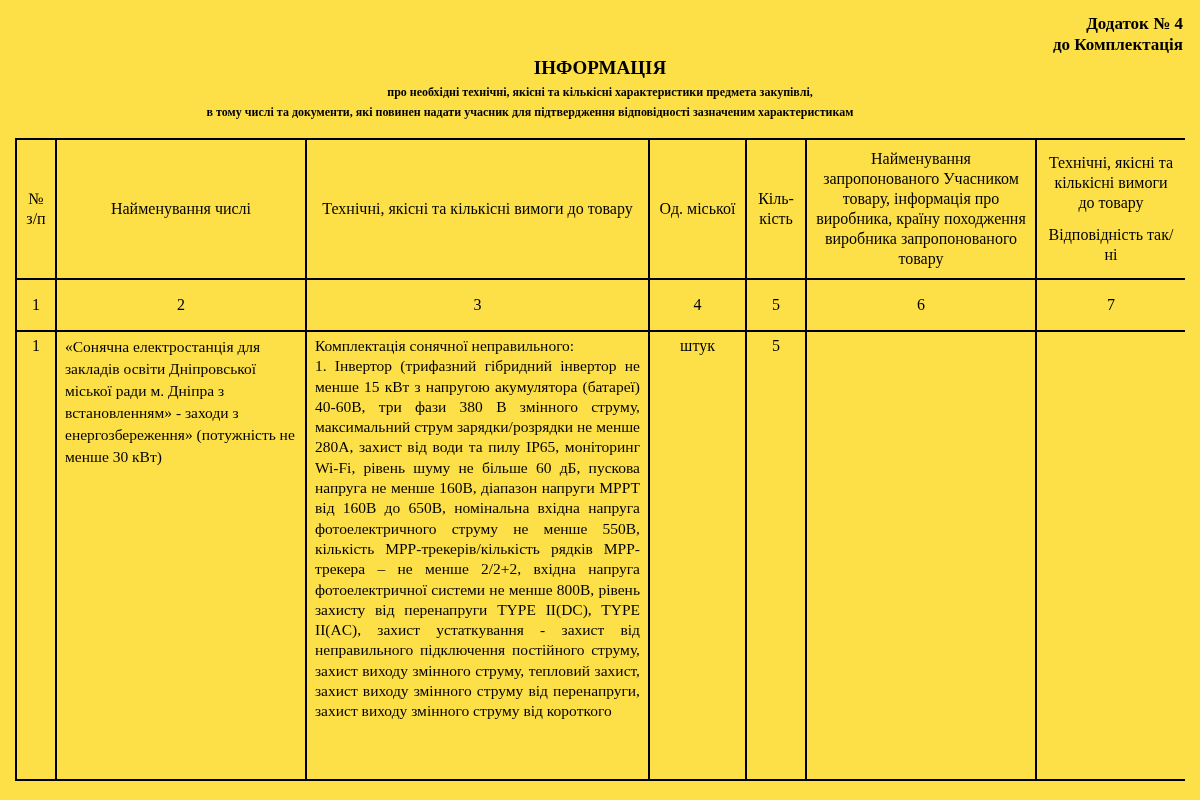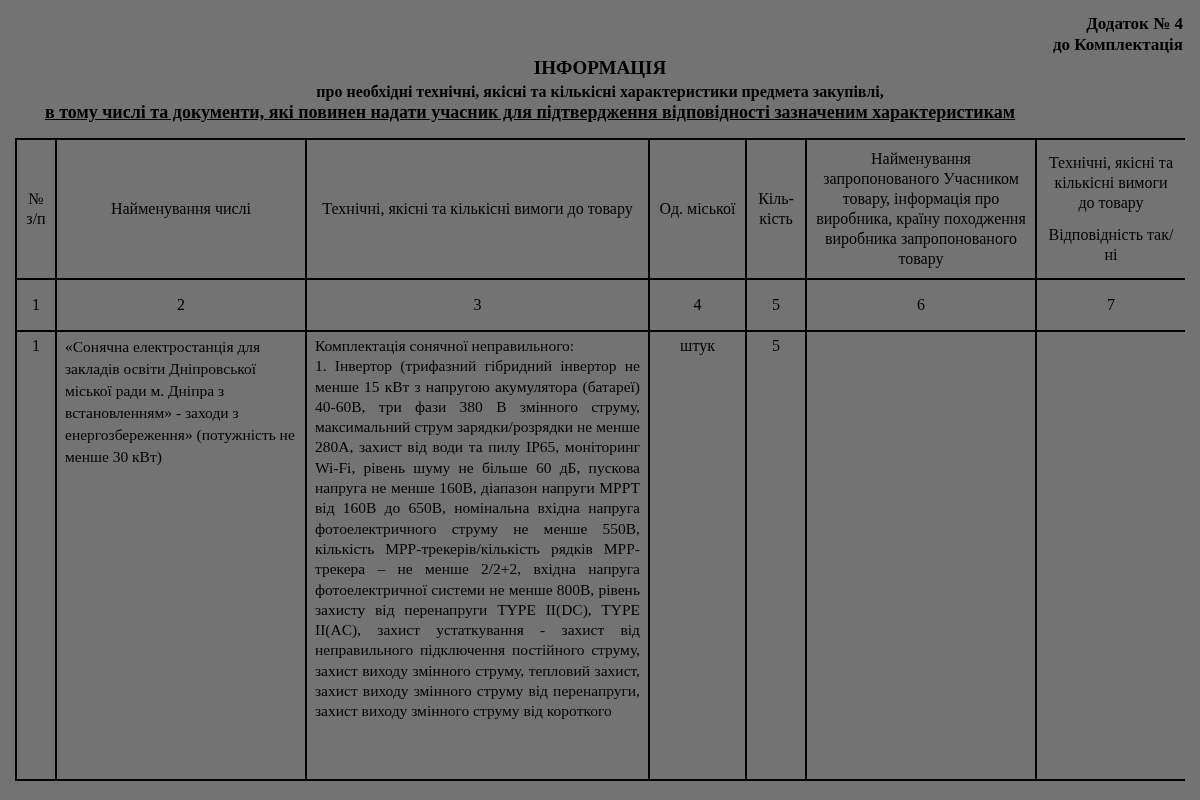--- a/index.html
+++ b/index.html
@@ -1,20 +1,20 @@
 <!DOCTYPE html>
 <html><head>
 <meta charset="utf-8">
 <style>
   html, body { margin: 0; padding: 0; background: #ffffff; }
   .page {
     position: relative;
     width: 1200px;
     height: 800px;
-    background: #737373;
+    background: #fde047;
     font-family: "Liberation Serif", serif;
     color: #000000;
     overflow: hidden;
   }
   .annex {
     position: absolute;
     top: 13px;
     right: 17px;
     text-align: right;
     font-weight: bold;
@@ -32,33 +32,32 @@
     line-height: 22px;
     font-family: Liberation Serif, serif;
   }
   .doc-subtitle-1 {
     position: absolute;
     top: 82px;
     left: 0;
     width: 1200px;
     text-align: center;
     font-weight: bold;
-    font-size: 16px;
+    font-size: 12px;
     line-height: 20px;
   }
   .doc-subtitle-2 {
     position: absolute;
     top: 102px;
     left: 0;
     width: 1060px;
     text-align: center;
     font-weight: bold;
-    font-size: 18px;
+    font-size: 12px;
     line-height: 20px;
-    text-decoration: underline;
   }
   .table-wrap {
     position: absolute;
     top: 138px;
     left: 15px;
     width: 1170px;
     height: 643px;
     overflow: hidden;
     border-bottom: 2px solid #000;
     box-sizing: border-box;

